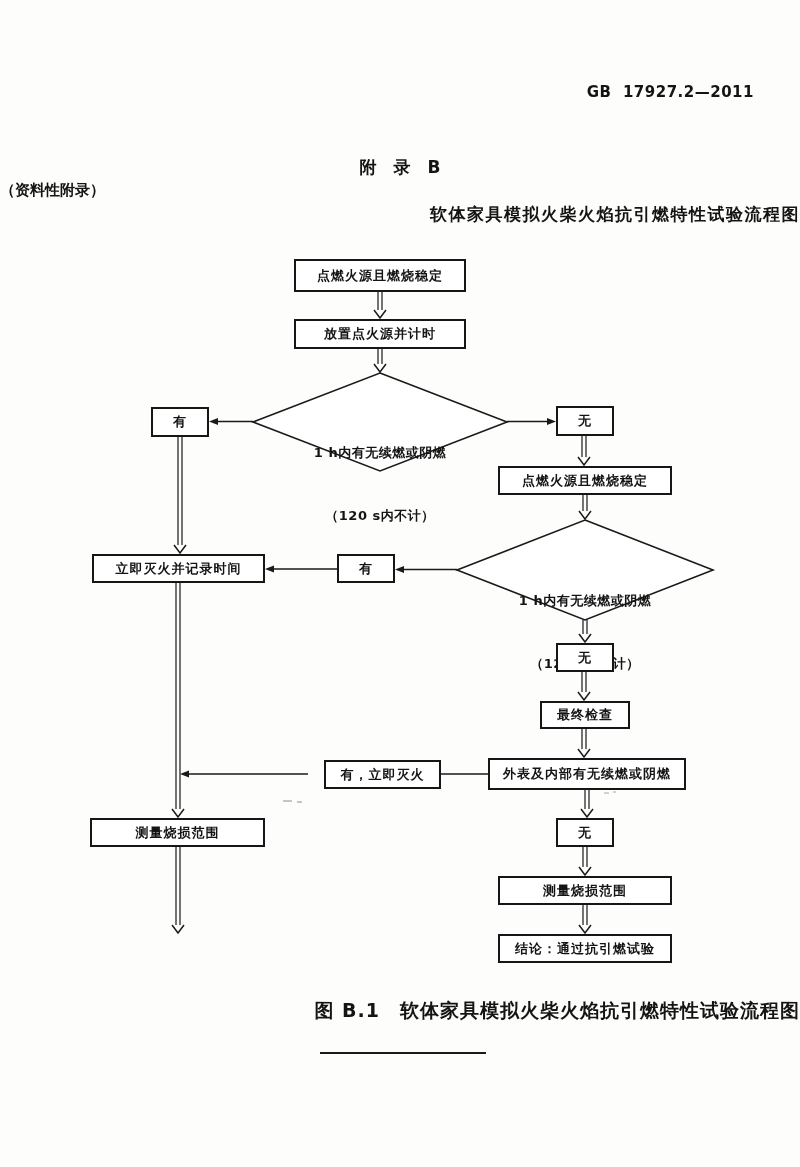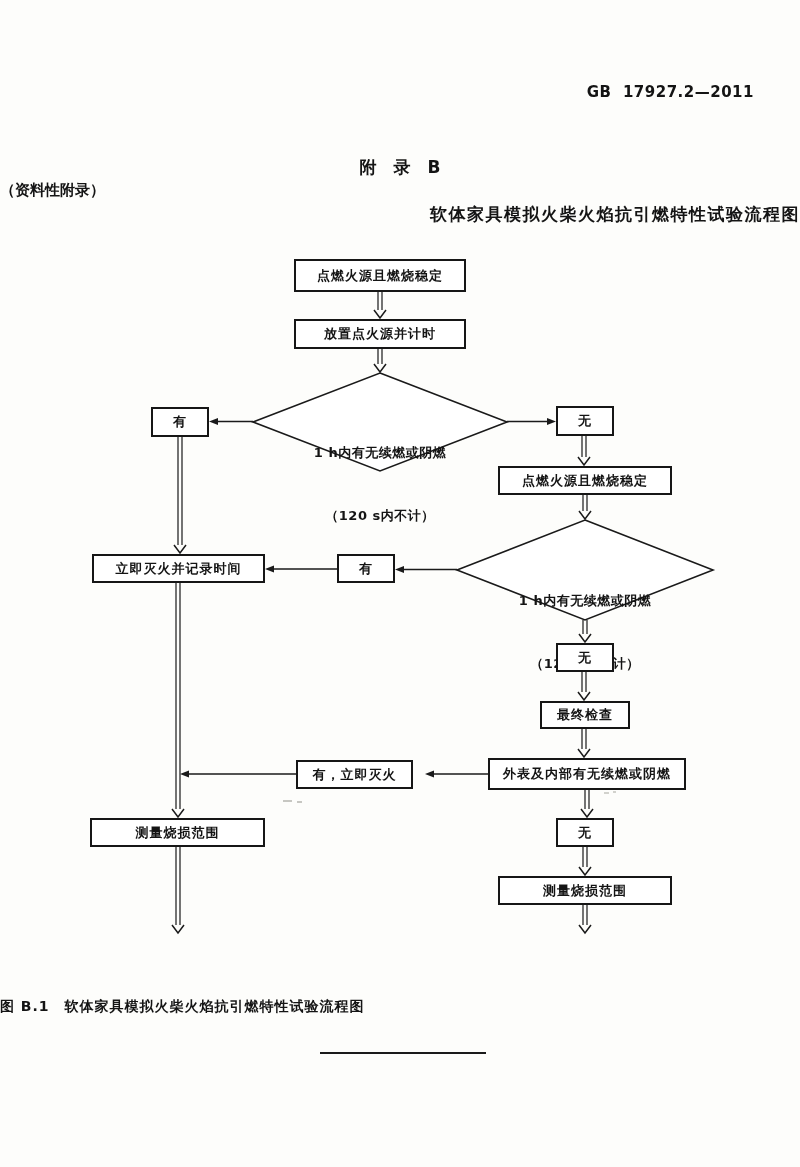--- a/index.html
+++ b/index.html
@@ -17,22 +17,22 @@
   }
   .t-sub{
     position:absolute;top:181px;left:0;width:100%;text-align:left;
     font-weight:700;font-size:15px;white-space:pre;
   }
   .t-heading{
     position:absolute;top:203px;left:0;width:100%;text-align:right;
     font-weight:700;font-size:17px;letter-spacing:1.5px;white-space:pre;
   }
   .caption{
-    position:absolute;top:998px;left:0;width:100%;text-align:left;
-    font-weight:700;font-size:14px;letter-spacing:1px;white-space:pre;
+    position:absolute;top:998px;left:0;width:100%;text-align:right;
+    font-weight:700;font-size:19px;letter-spacing:1px;white-space:pre;
   }
   svg.overlay{position:absolute;left:0;top:0;z-index:1;}
   .node{
     position:absolute;z-index:2;box-sizing:border-box;
     border:2px solid #161616;background:#ffffff;
     display:flex;align-items:center;justify-content:center;
     font-weight:700;font-size:13px;letter-spacing:1px;white-space:pre;
   }
   .dtext{
     position:absolute;z-index:2;text-align:center;
@@ -139,26 +139,27 @@
   <div class="node" style="left:337px;top:554px;width:58px;height:29px">有</div>
 
   <div class="node" style="left:92px;top:554px;width:173px;height:29px">立即灭火并记录时间</div>
 
   <div class="node" style="left:556px;top:643px;width:58px;height:29px">无</div>
 
   <div class="node" style="left:540px;top:701px;width:90px;height:28px">最终检查</div>
 
   <div class="node" style="left:488px;top:758px;width:198px;height:32px">外表及内部有无续燃或阴燃</div>
 
-  <div class="node" style="left:296px;top:760px;width:117px;height:29px">有，立即灭火</div>
+  <div class="node" style="left:324px;top:760px;width:117px;height:29px">有，立即灭火</div>
 
   <div class="node" style="left:556px;top:818px;width:58px;height:29px">无</div>
 
   <div class="node" style="left:90px;top:818px;width:175px;height:29px">测量烧损范围</div>
 
   <div class="node" style="left:498px;top:876px;width:174px;height:29px">测量烧损范围</div>
 
 
+  <div class="node" style="left:498px;top:934px;width:174px;height:29px">结论：通过抗引燃试验</div>
 
   <div class="caption">图 B.1　软体家具模拟火柴火焰抗引燃特性试验流程图</div>
   <div class="rule-end"></div>
 
 </div>
 
 </body></html>

